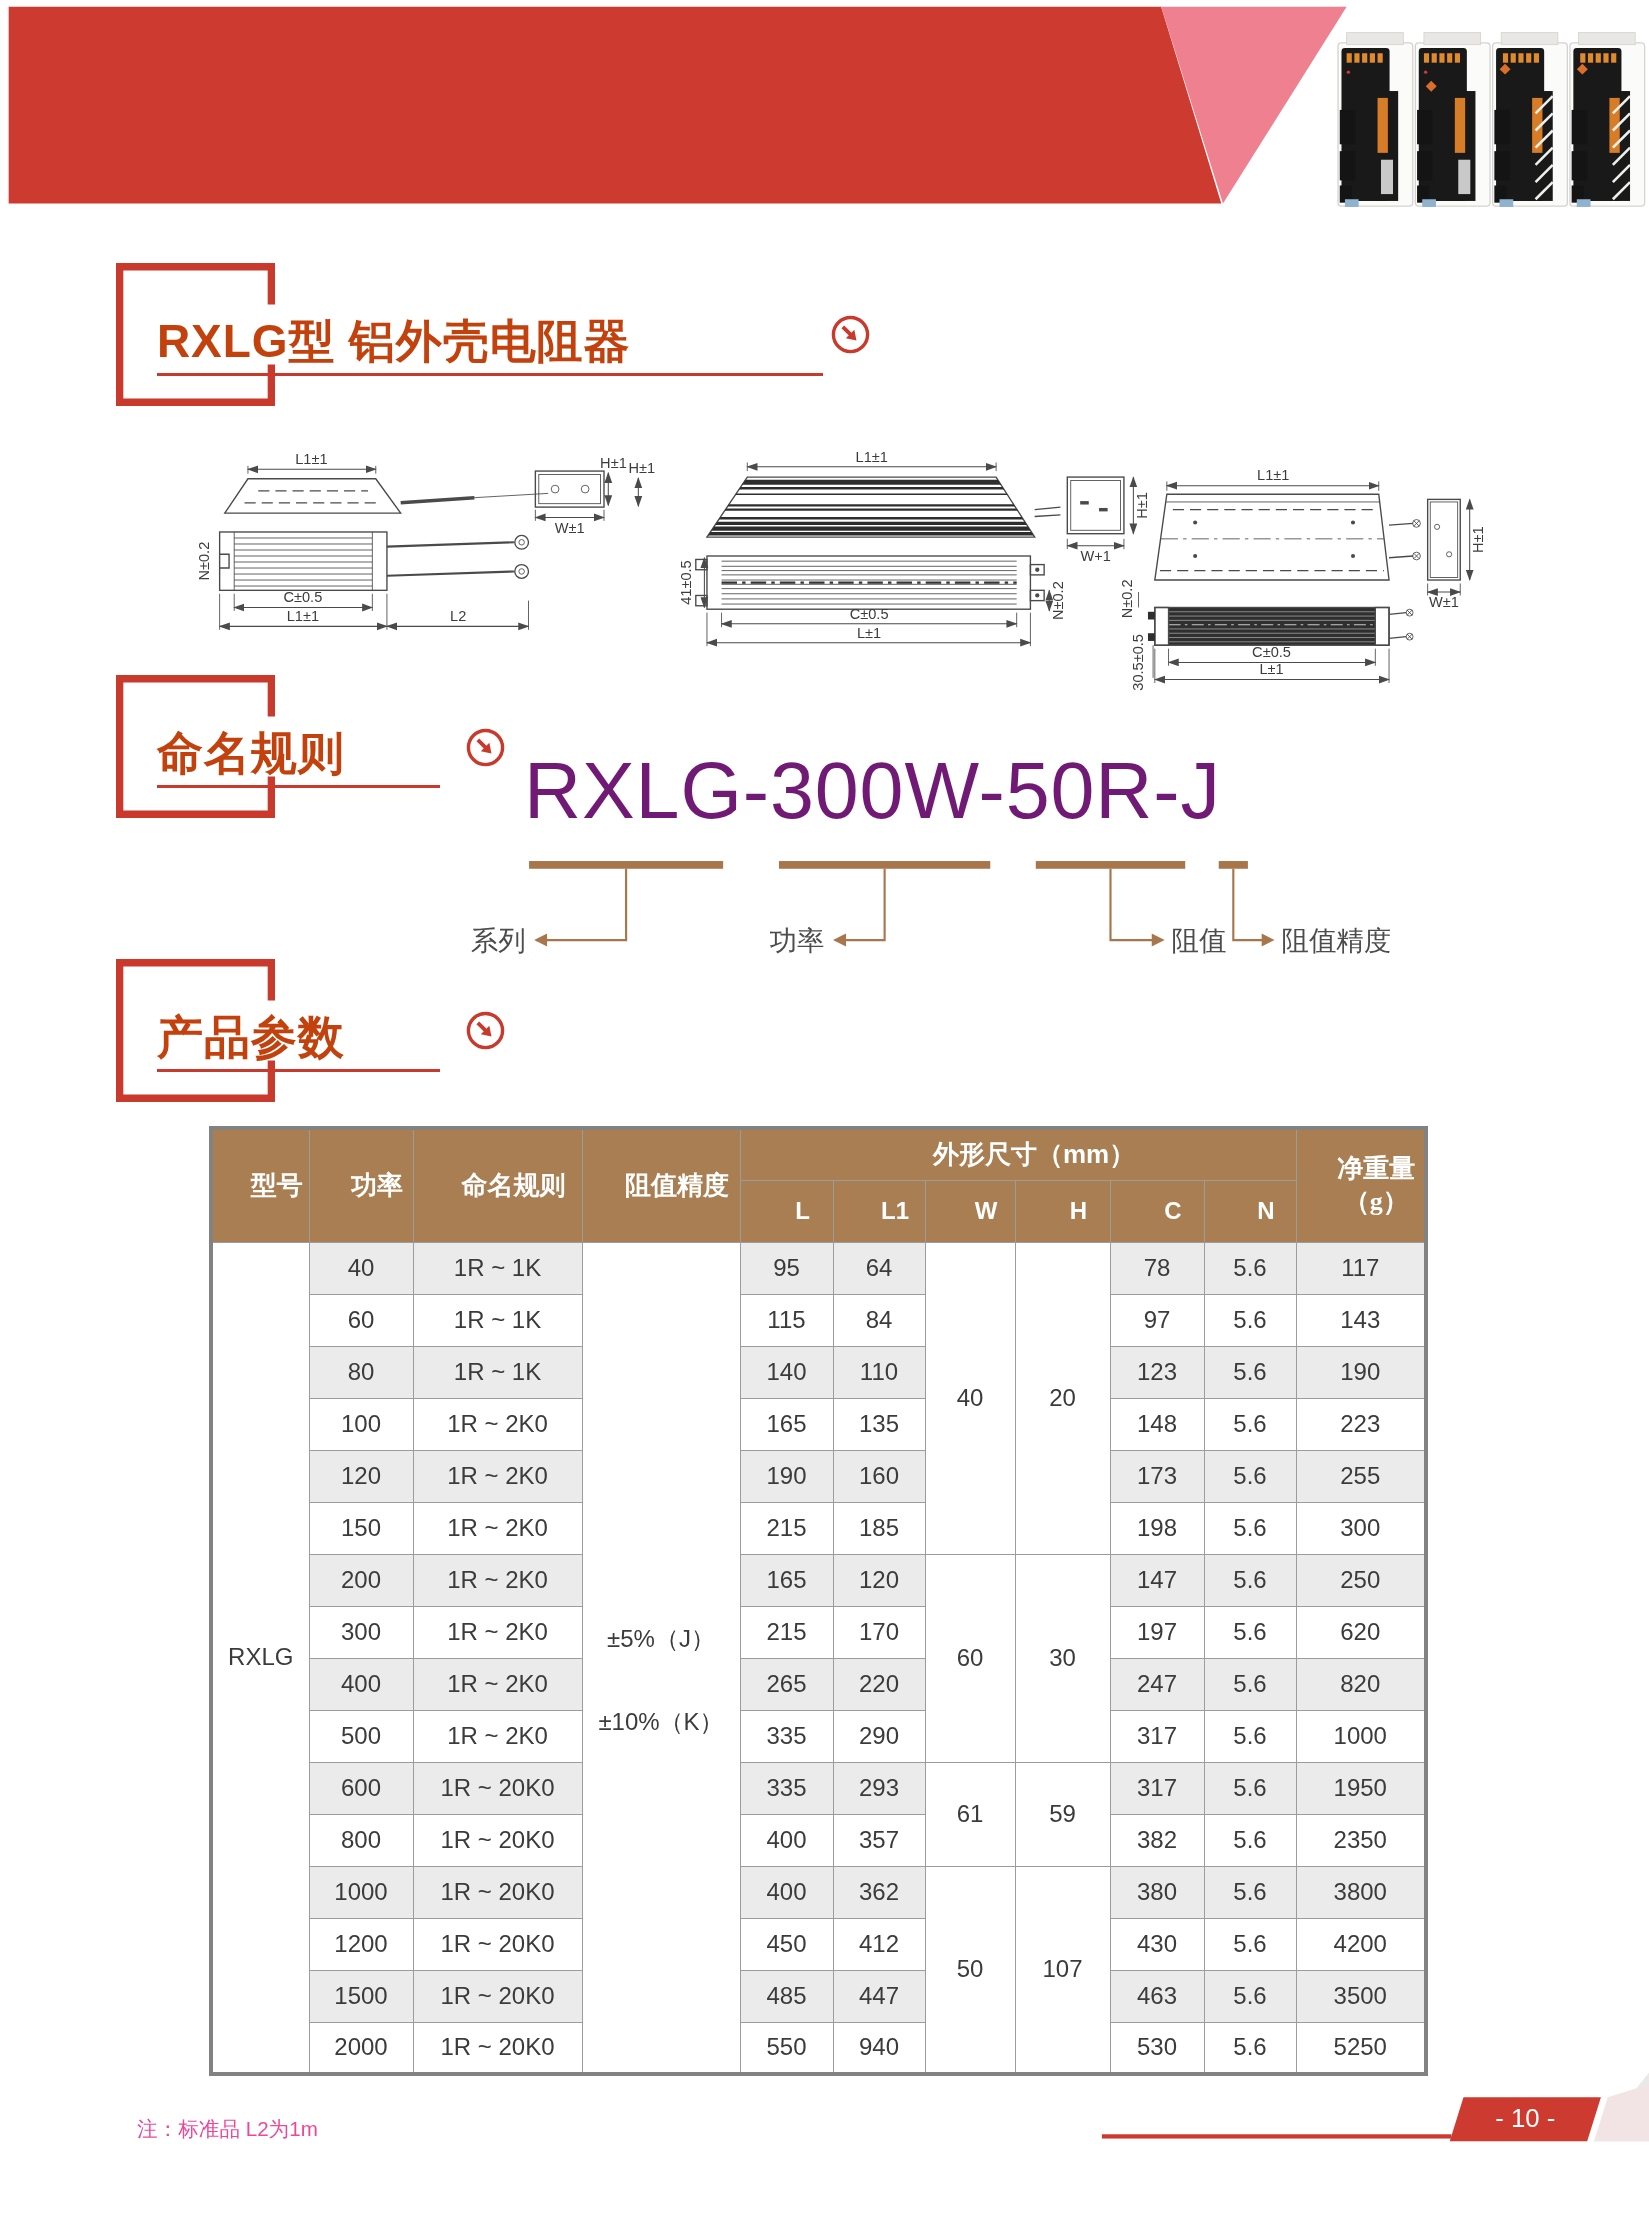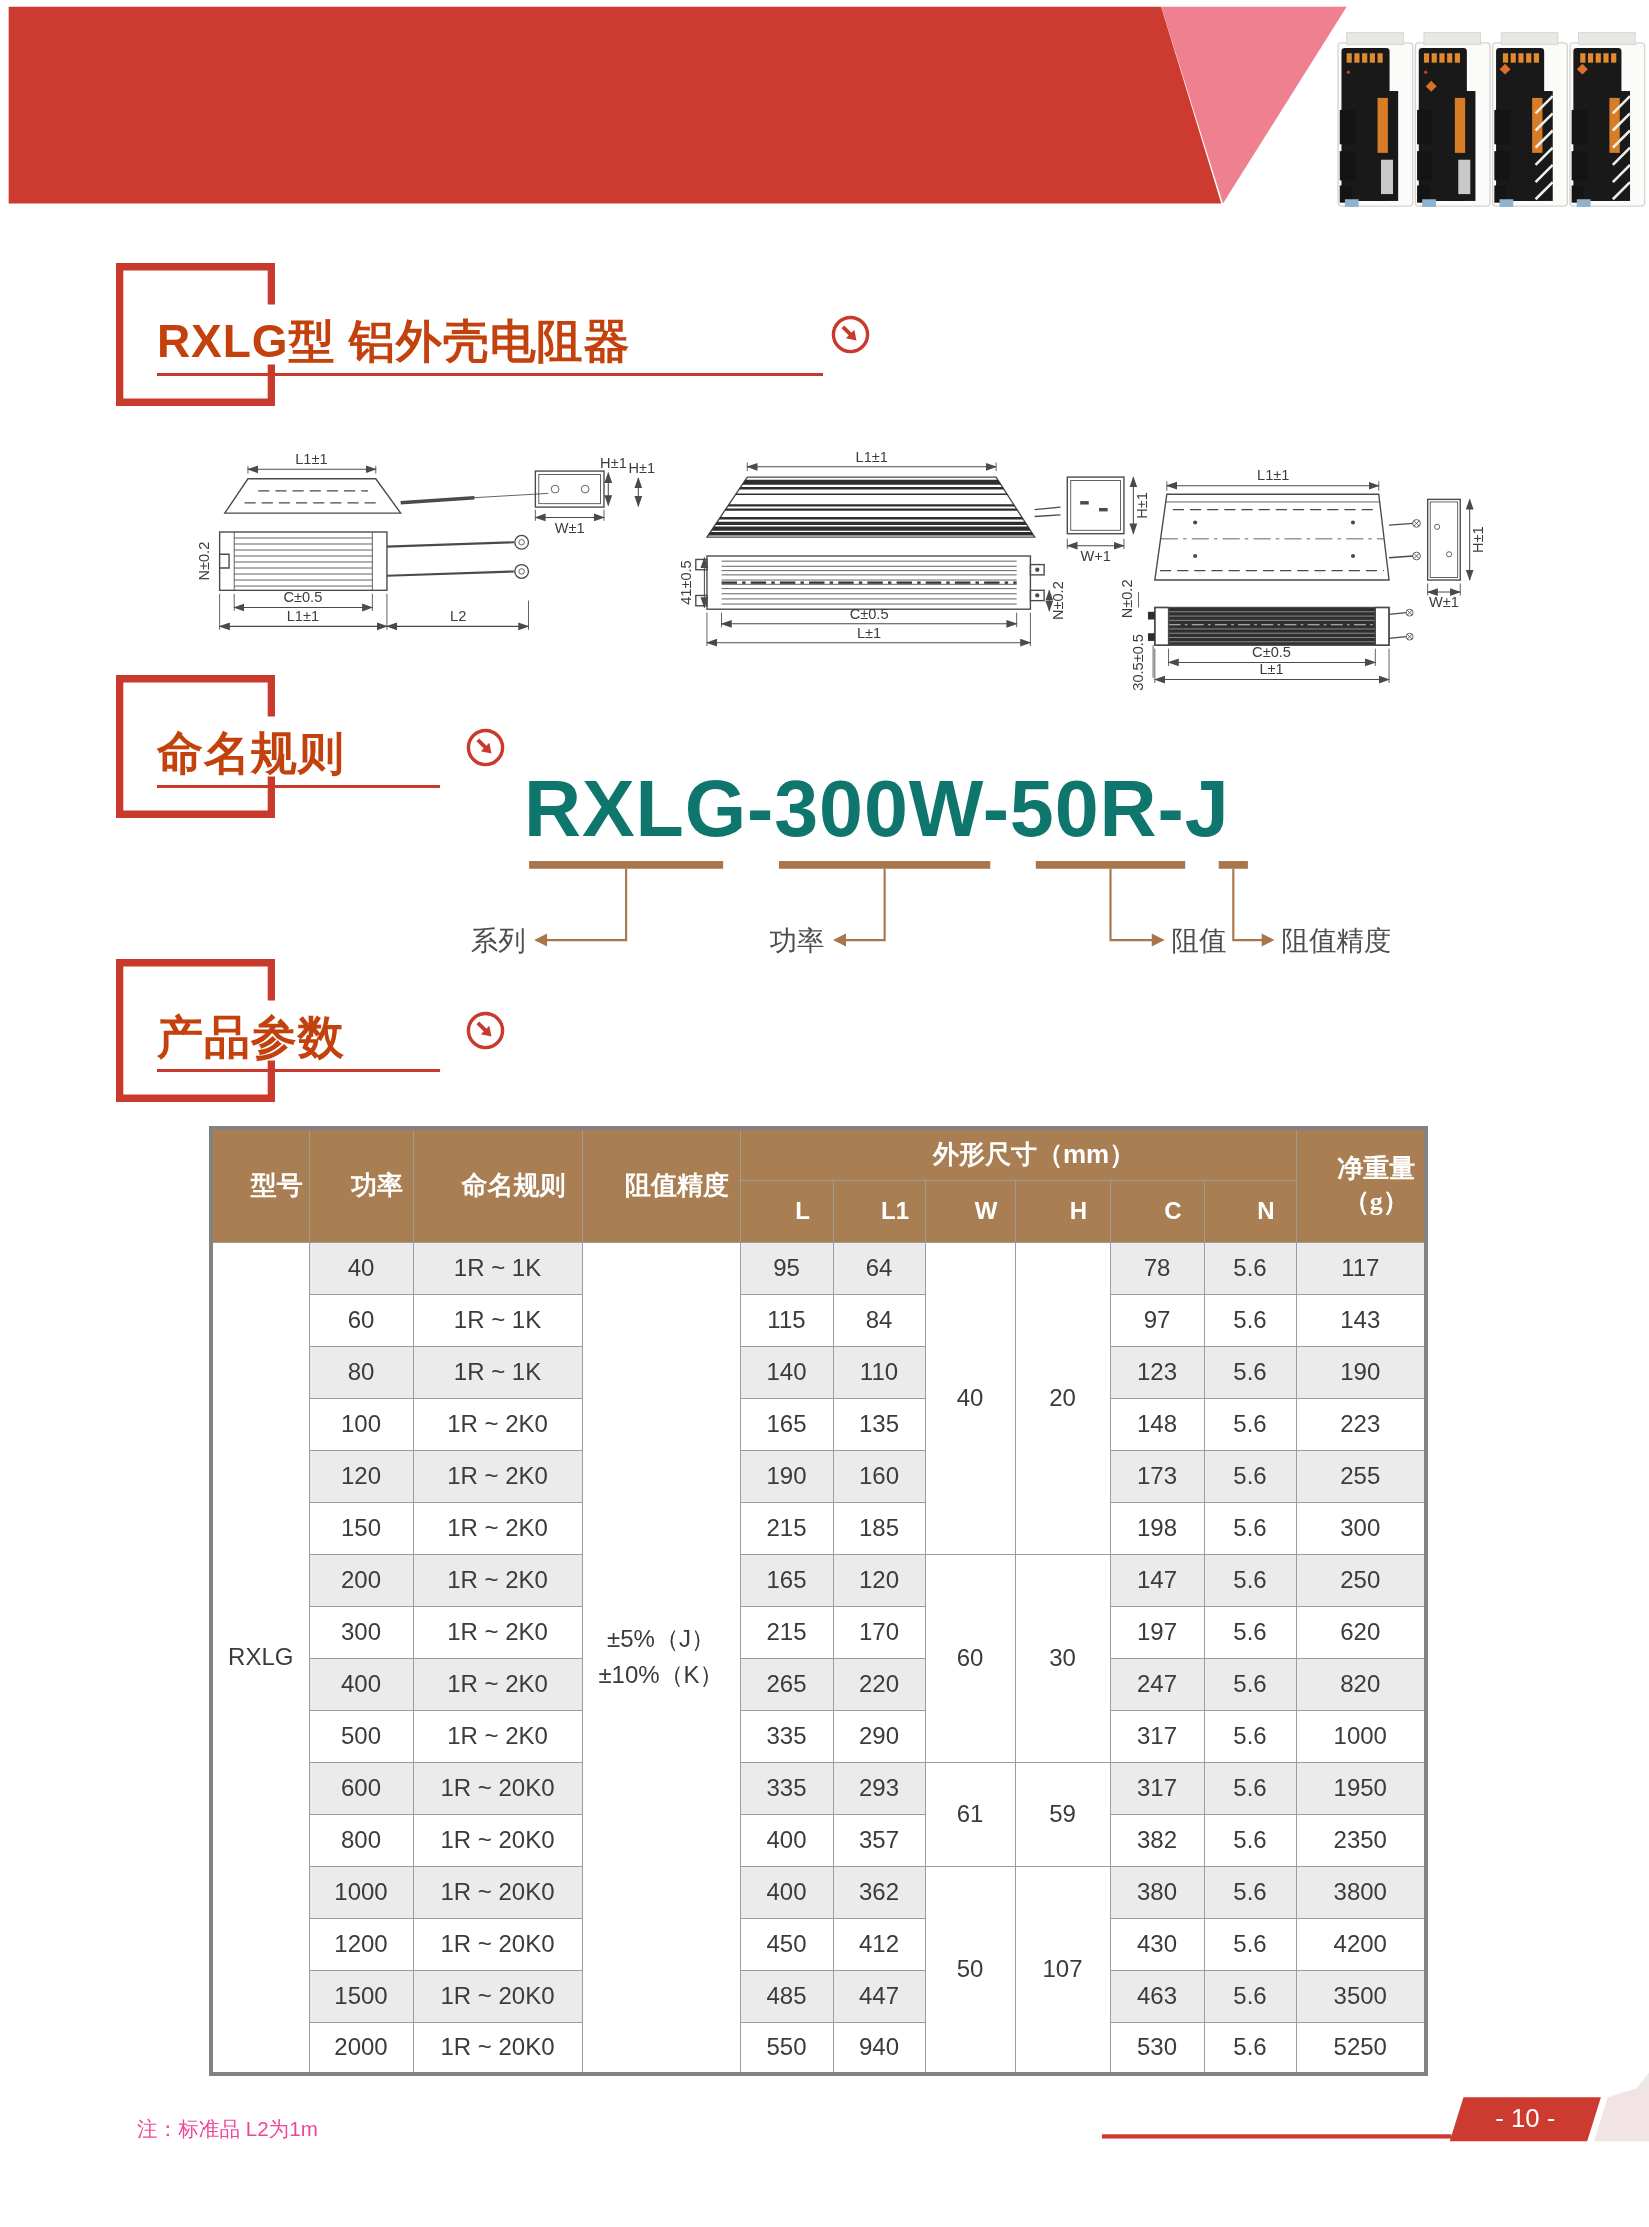--- a/index.html
+++ b/index.html
@@ -16,22 +16,22 @@
   .sec-bracket { position:absolute; left:116px; width:159px; height:143px; }
   .sec-title {
     position:absolute; left:157px; font-size:46px; font-weight:bold;
     color:#c2410c; white-space:nowrap; letter-spacing:0.9px;
   }
   .sec-underline { position:absolute; left:157px; height:3.4px; background:#c9392c; }
   .sec-icon { position:absolute; width:41px; height:41px; }
 
   
   .model-text {
-    position:absolute; left:524px; top:763px; font-size:79px; font-weight:bold;
-    color:#0f766e; letter-spacing:0.9px; white-space:nowrap;
+    position:absolute; left:524px; top:745px; font-size:79px; font-weight:normal;
+    color:#701a75; letter-spacing:0.9px; white-space:nowrap;
   }
   .naming-svg { position:absolute; left:0; top:855px; }
   .naming-label { font-size:32px; fill:#4c4c4c; }
 
   
   .draw-svg { position:absolute; left:0; top:399px; }
   .ln   { stroke:#4a4a4a; stroke-width:1.6; fill:none; }
   .thin { stroke:#4a4a4a; stroke-width:1;   fill:none; }
   .dsh  { stroke:#4a4a4a; stroke-width:1.4; stroke-dasharray:13 7; fill:none; }
   .dim  { stroke:#4a4a4a; stroke-width:1.2; fill:none;
@@ -52,21 +52,21 @@
     background:#a87e52; color:#ffffff; font-weight:bold; font-size:26px;padding-left:32px;
   }
   .param-table thead tr.h1 { height:52px; }
   .param-table thead tr.h2 { height:62px; }
   .param-table thead .dim-th { font-size:24px; }
   .param-table tbody tr { height:52px; }
   .param-table tbody td { font-size:24px; color:#3b3b3b; background:#ffffff; }
   .param-table tbody td.shade { background:#ebebeb; }
   .param-table tbody td.merged-cell { background:#ffffff; }
   .param-table .weight-head div { line-height:1.25;font-family:Liberation Serif, serif; }
-  .param-table td.precision-cell div { line-height:1.5; }
+  .param-table td.precision-cell div { line-height:1.5;margin-top:47px; }
 
   
   .foot-note {
     position:absolute; left:137px; top:2115px; font-size:20.6px; color:#ec4899;
     white-space:nowrap;
   }
   .footer-svg { position:absolute; left:0; top:2062px; }
 </style>
 </head>
 <body>

